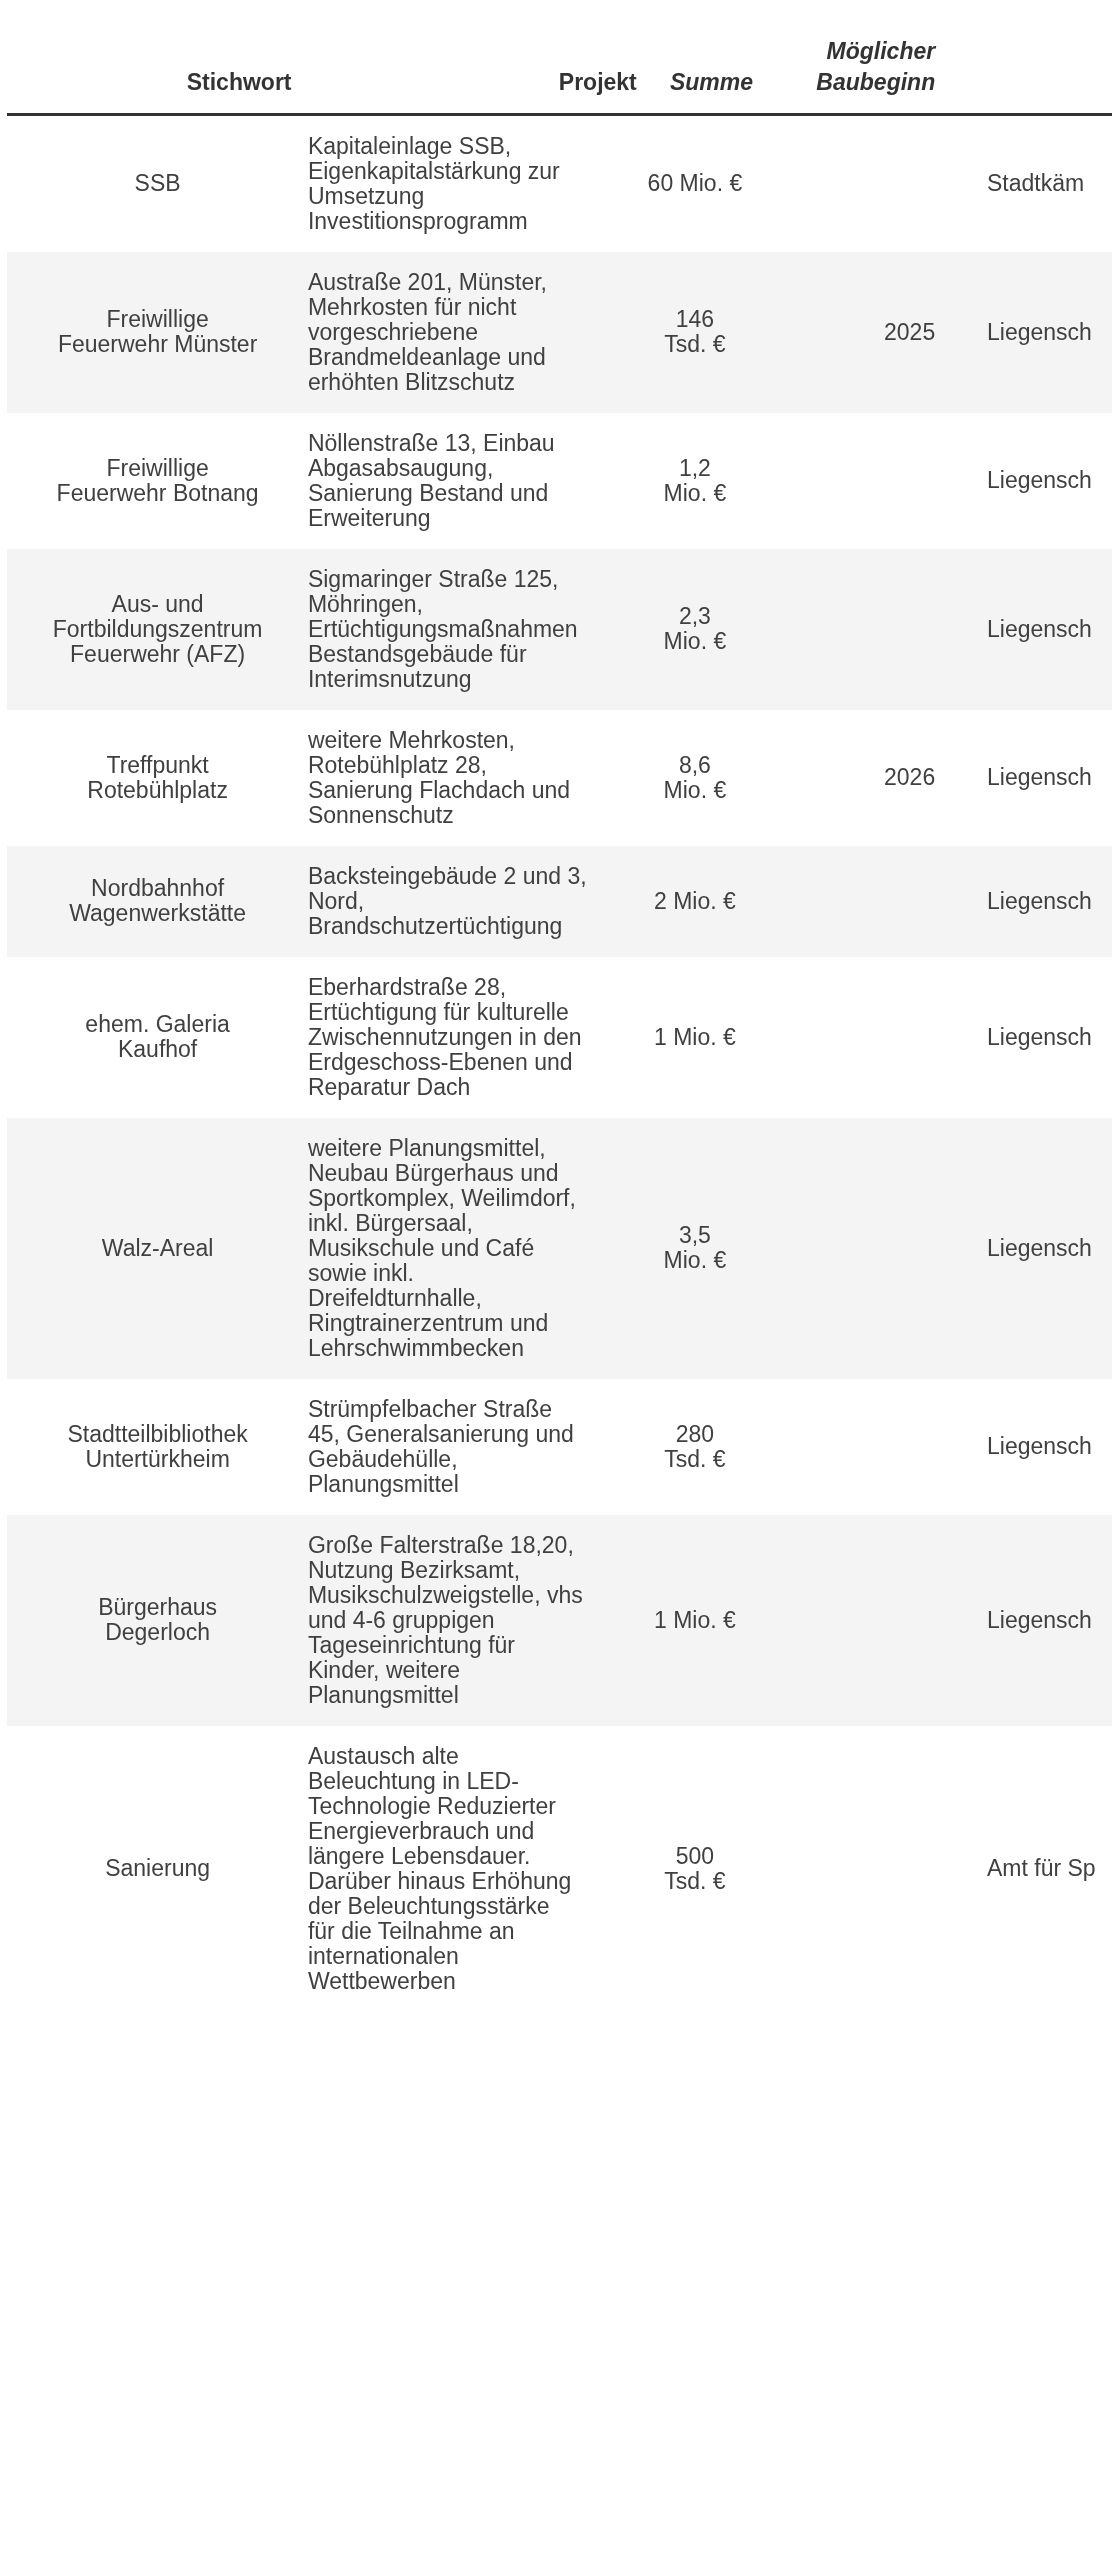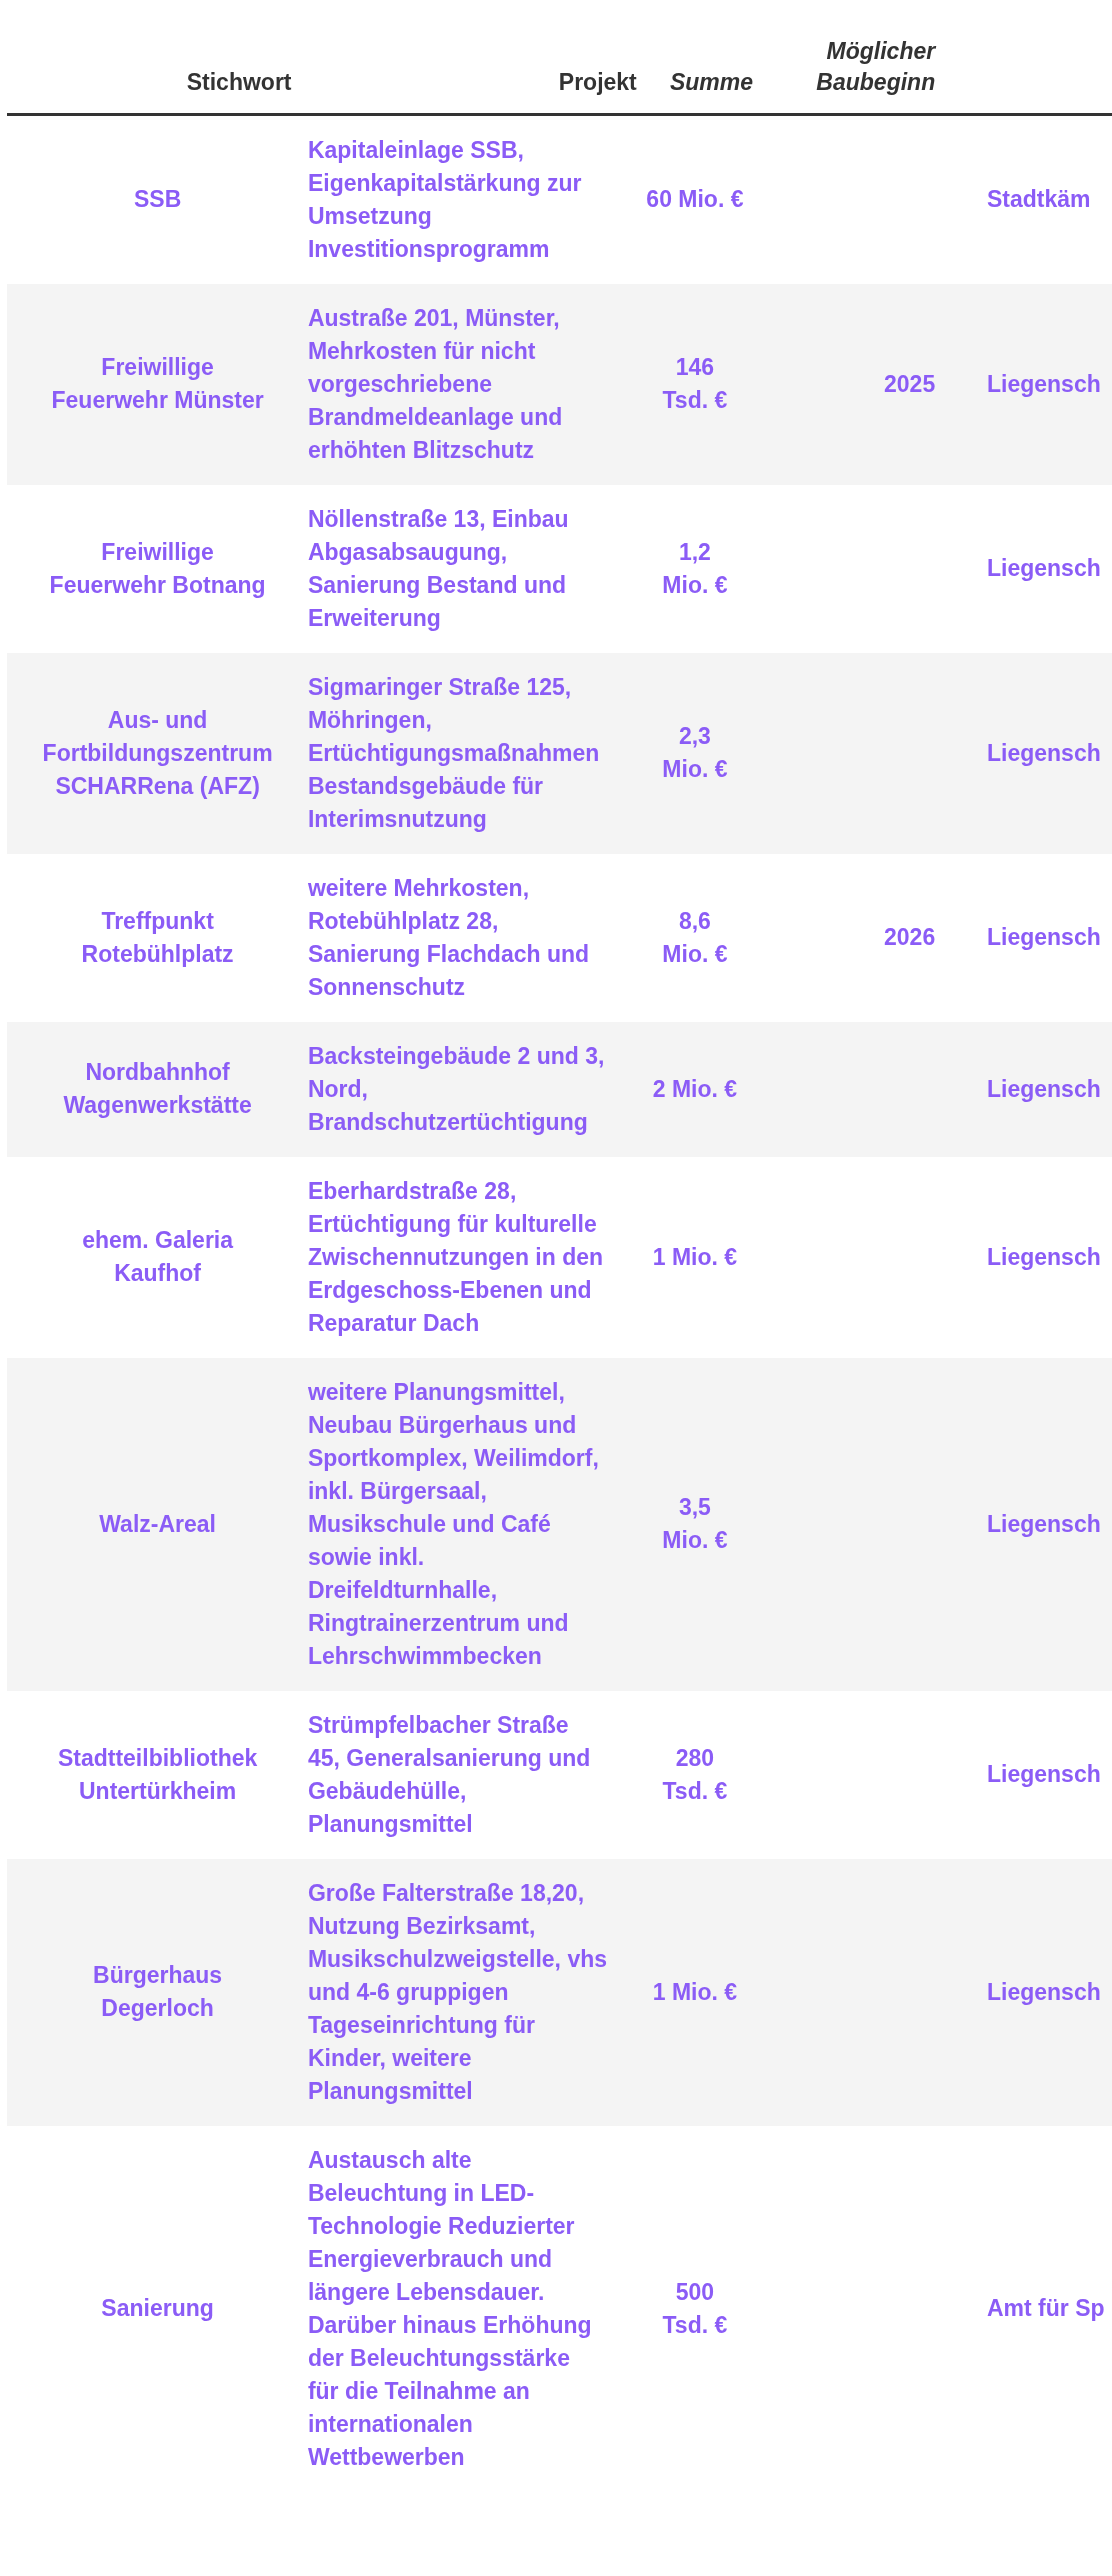--- a/index.html
+++ b/index.html
@@ -37,24 +37,23 @@
     white-space: pre-line;
     border-bottom: 3.6px solid #333333;
     color: #333333;
   }
   th.al { text-align: right; }
   th.ar { text-align: right; padding-left: 0; padding-right: 1.8px; font-style: italic; }
 
   tbody td {
     vertical-align: middle;
     padding: 18px 0 18px 16.4px;
-    line-height: 33px;
+    line-height: 25px;
     white-space: pre-line;
-    color: #8b5cf6;
-    font-weight: bold;
+    color: #404040;
   }
   td.col-stichwort { text-align: center; }
   td.col-projekt   { text-align: left; }
   td.col-summe     { text-align: center; padding-left: 0; padding-right: 1.8px; }
   td.col-baubeginn { text-align: right; padding-left: 0; padding-right: 1.8px; }
   td.col-amt       { text-align: left; padding-left: 50px; white-space: nowrap; overflow: hidden; }
 
   tbody tr:nth-child(even) { background: #f4f4f4; }
 
   .truncation-note {
@@ -122,21 +121,21 @@
 Erweiterung</td>
     <td class="col-summe">1,2
 Mio. €</td>
     <td class="col-baubeginn"></td>
     <td class="col-amt">Liegensch</td>
   </tr>
 
   <tr>
     <td class="col-stichwort">Aus- und
 Fortbildungszentrum
-SCHARRena (AFZ)</td>
+Feuerwehr (AFZ)</td>
     <td class="col-projekt">Sigmaringer Straße 125,
 Möhringen,
 Ertüchtigungsmaßnahmen
 Bestandsgebäude für
 Interimsnutzung</td>
     <td class="col-summe">2,3
 Mio. €</td>
     <td class="col-baubeginn"></td>
     <td class="col-amt">Liegensch</td>
   </tr>

